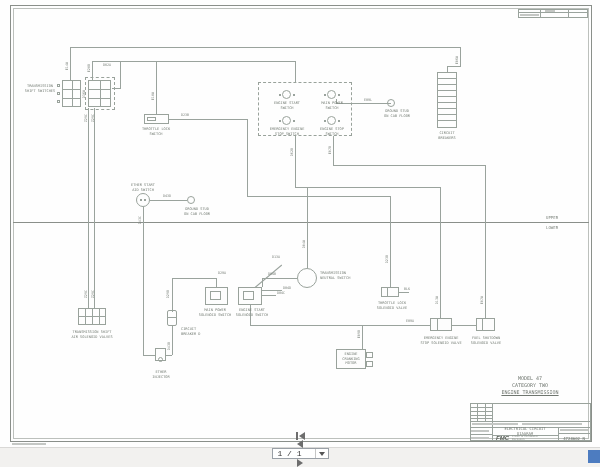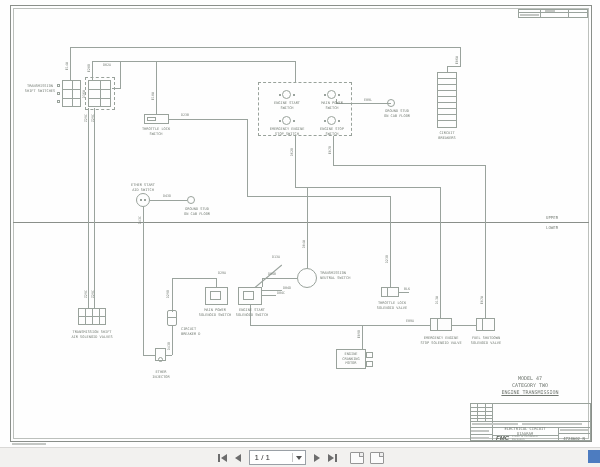--- a/index.html
+++ b/index.html
@@ -26,21 +26,21 @@
   .u{text-decoration:underline;}
   .tb-title{position:absolute;font-size:3.8px;line-height:1.2;color:#6f766f;white-space:pre;
      text-align:center;transform:translateX(-50%);}
   .fmc{position:absolute;font-family:"Liberation Sans",sans-serif;font-weight:bold;font-style:italic;
      font-size:6px;color:#555c55;}
   .div-txt{position:absolute;font-size:2.6px;line-height:1.2;color:#8a908a;white-space:pre;}
   .num{position:absolute;font-size:4px;color:#666d66;transform:translateX(-50%);}
   
   .toolbar{position:absolute;left:0;right:0;bottom:0;height:19px;background:#f2f1ef;
      border-top:1px solid #d9d8d6;display:flex;align-items:center;justify-content:center;
-     font-family:Liberation Sans, sans-serif;}
+     font-family:Liberation Mono, monospace;flex-direction:column;}
   .tbtn{display:flex;align-items:center;gap:1px;background:transparent;border:none;padding:0;
      margin:0 4px;height:14px;cursor:pointer;}
   .tri-l{width:0;height:0;border:4px solid transparent;border-left:none;border-right:6px solid #6d6d6d;}
   .tri-r{width:0;height:0;border:4px solid transparent;border-right:none;border-left:6px solid #6d6d6d;}
   .vbar{width:2px;height:8px;background:#6d6d6d;}
   .pagebox{display:flex;align-items:center;width:55px;height:13px;border:1px solid #9aa0a6;
      background:#fff;margin:0 4px;}
   .pagebox .val{font-size:8px;color:#333;margin-left:5px;}
   .pagebox .sep{width:1px;height:9px;background:#c6c6c6;margin-left:auto;}
   .pagebox .caret{width:0;height:0;border:3px solid transparent;border-bottom:none;

